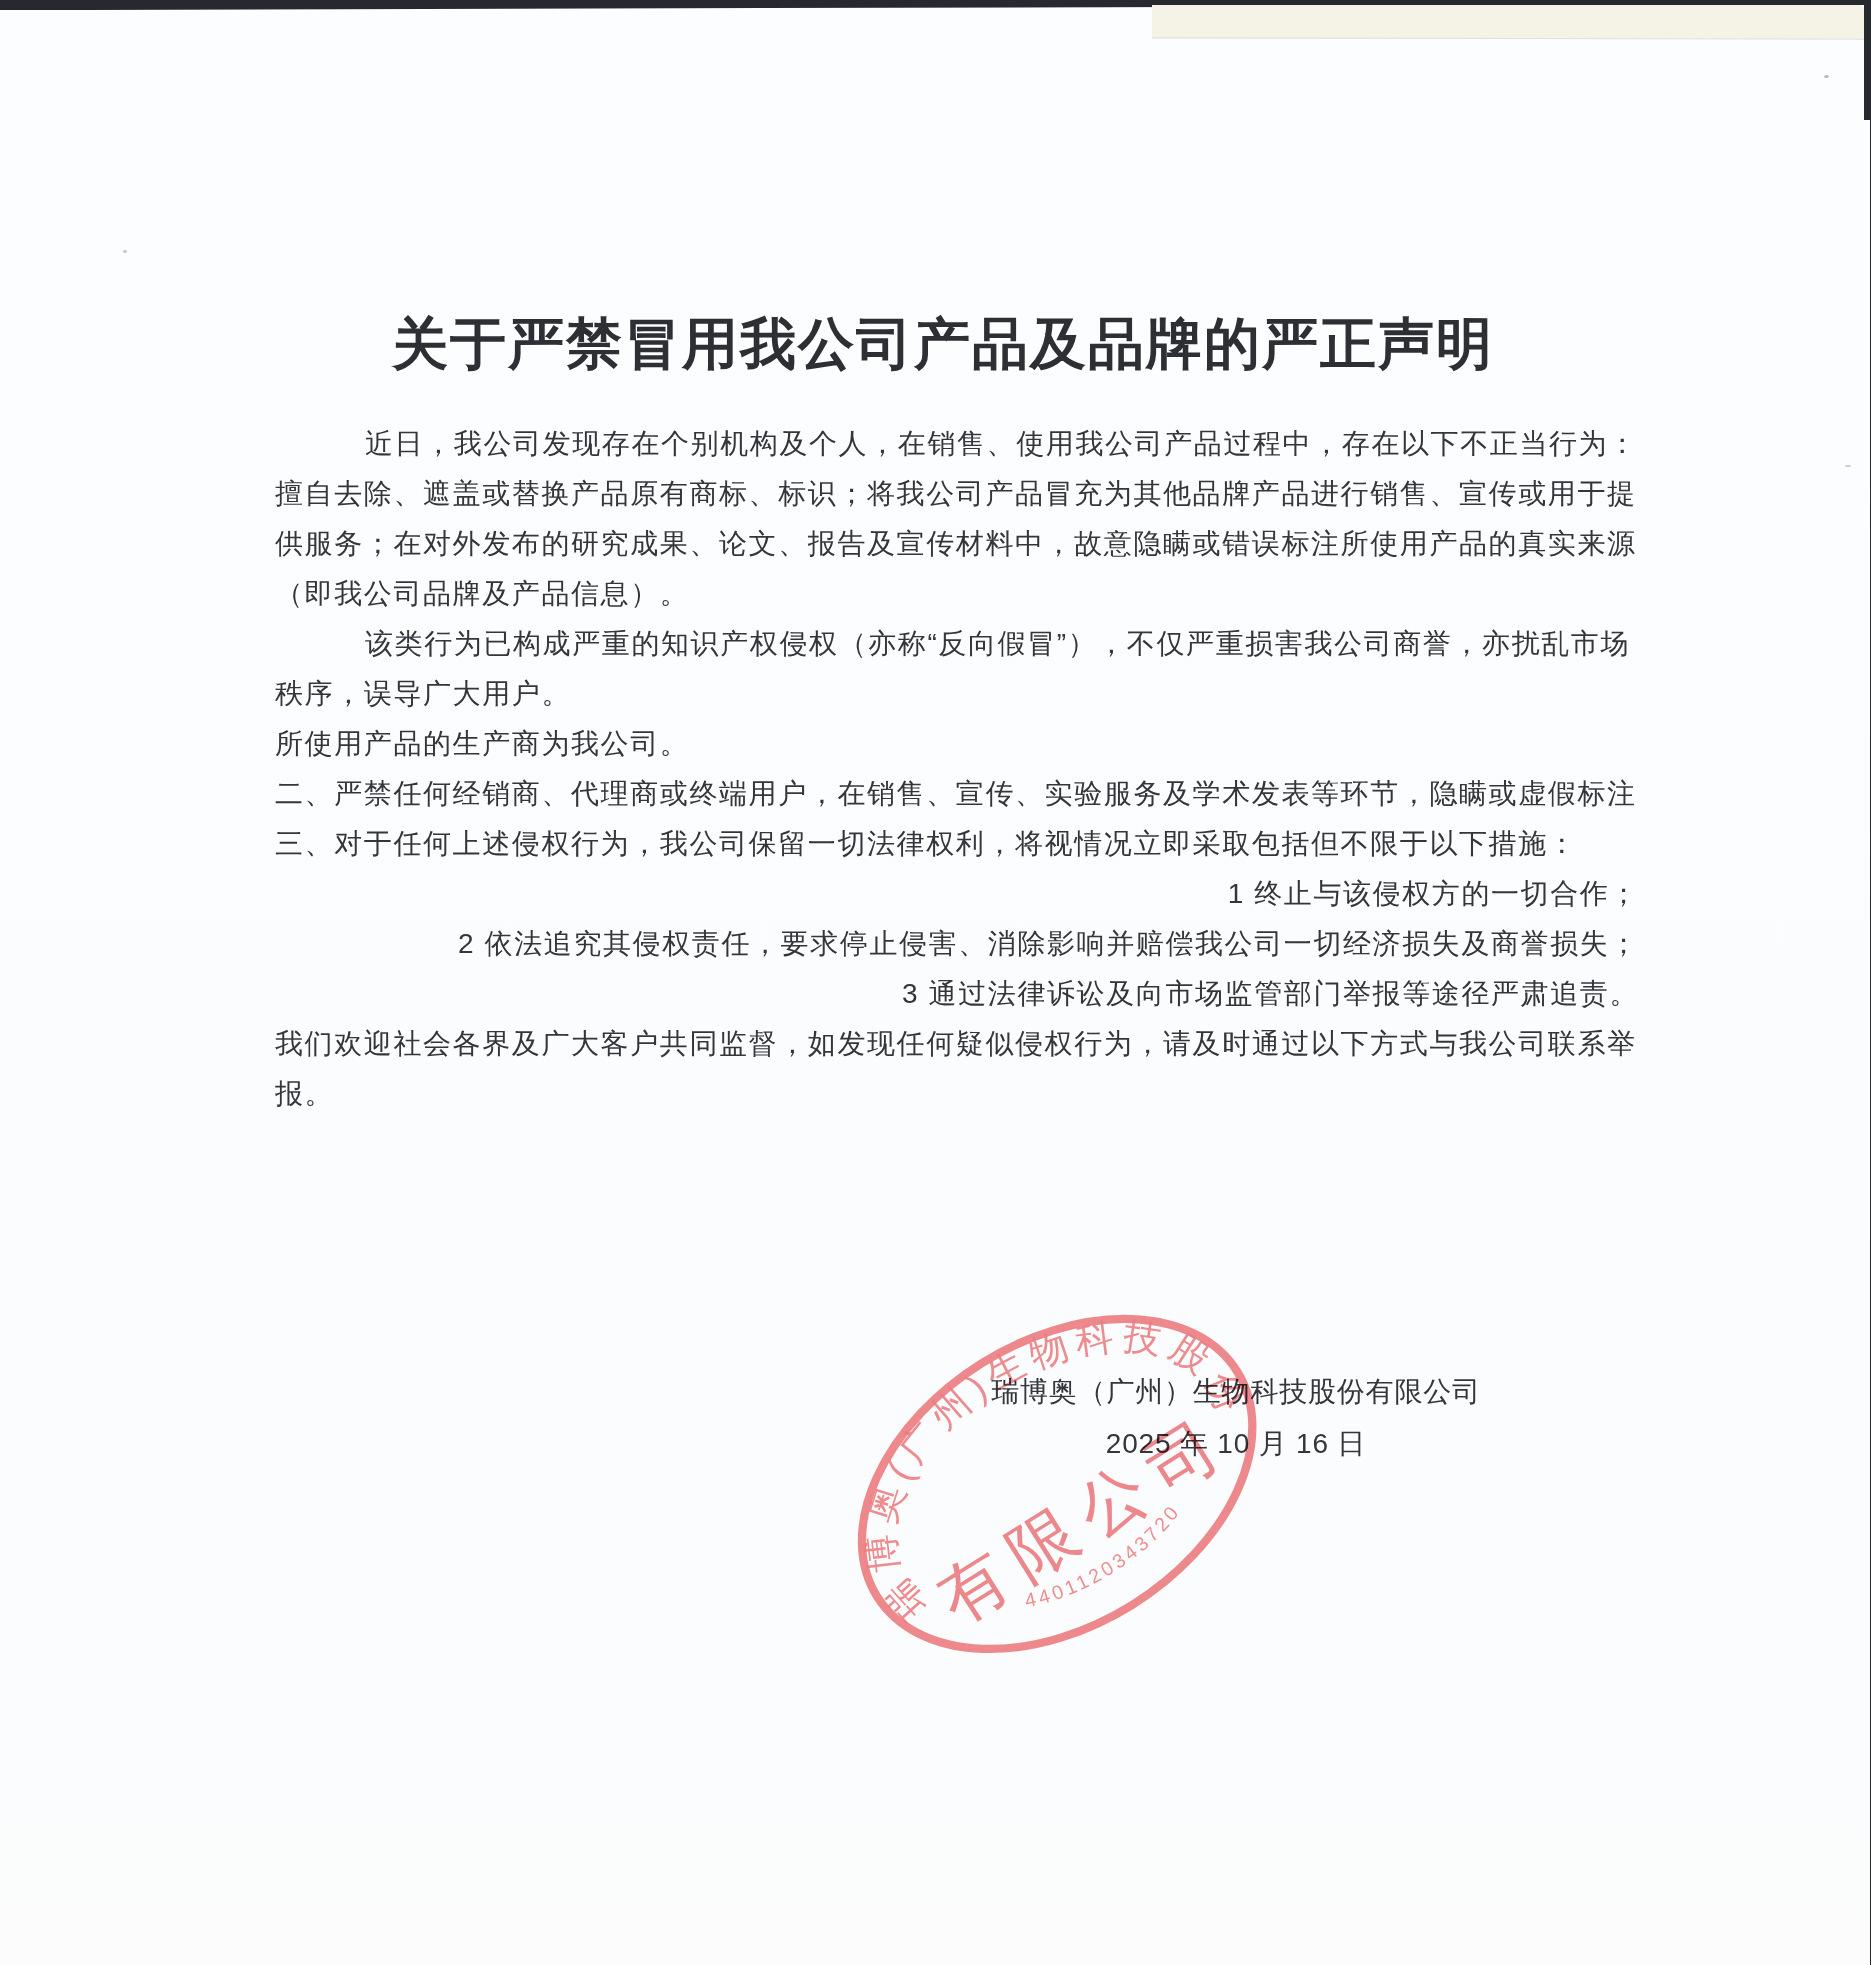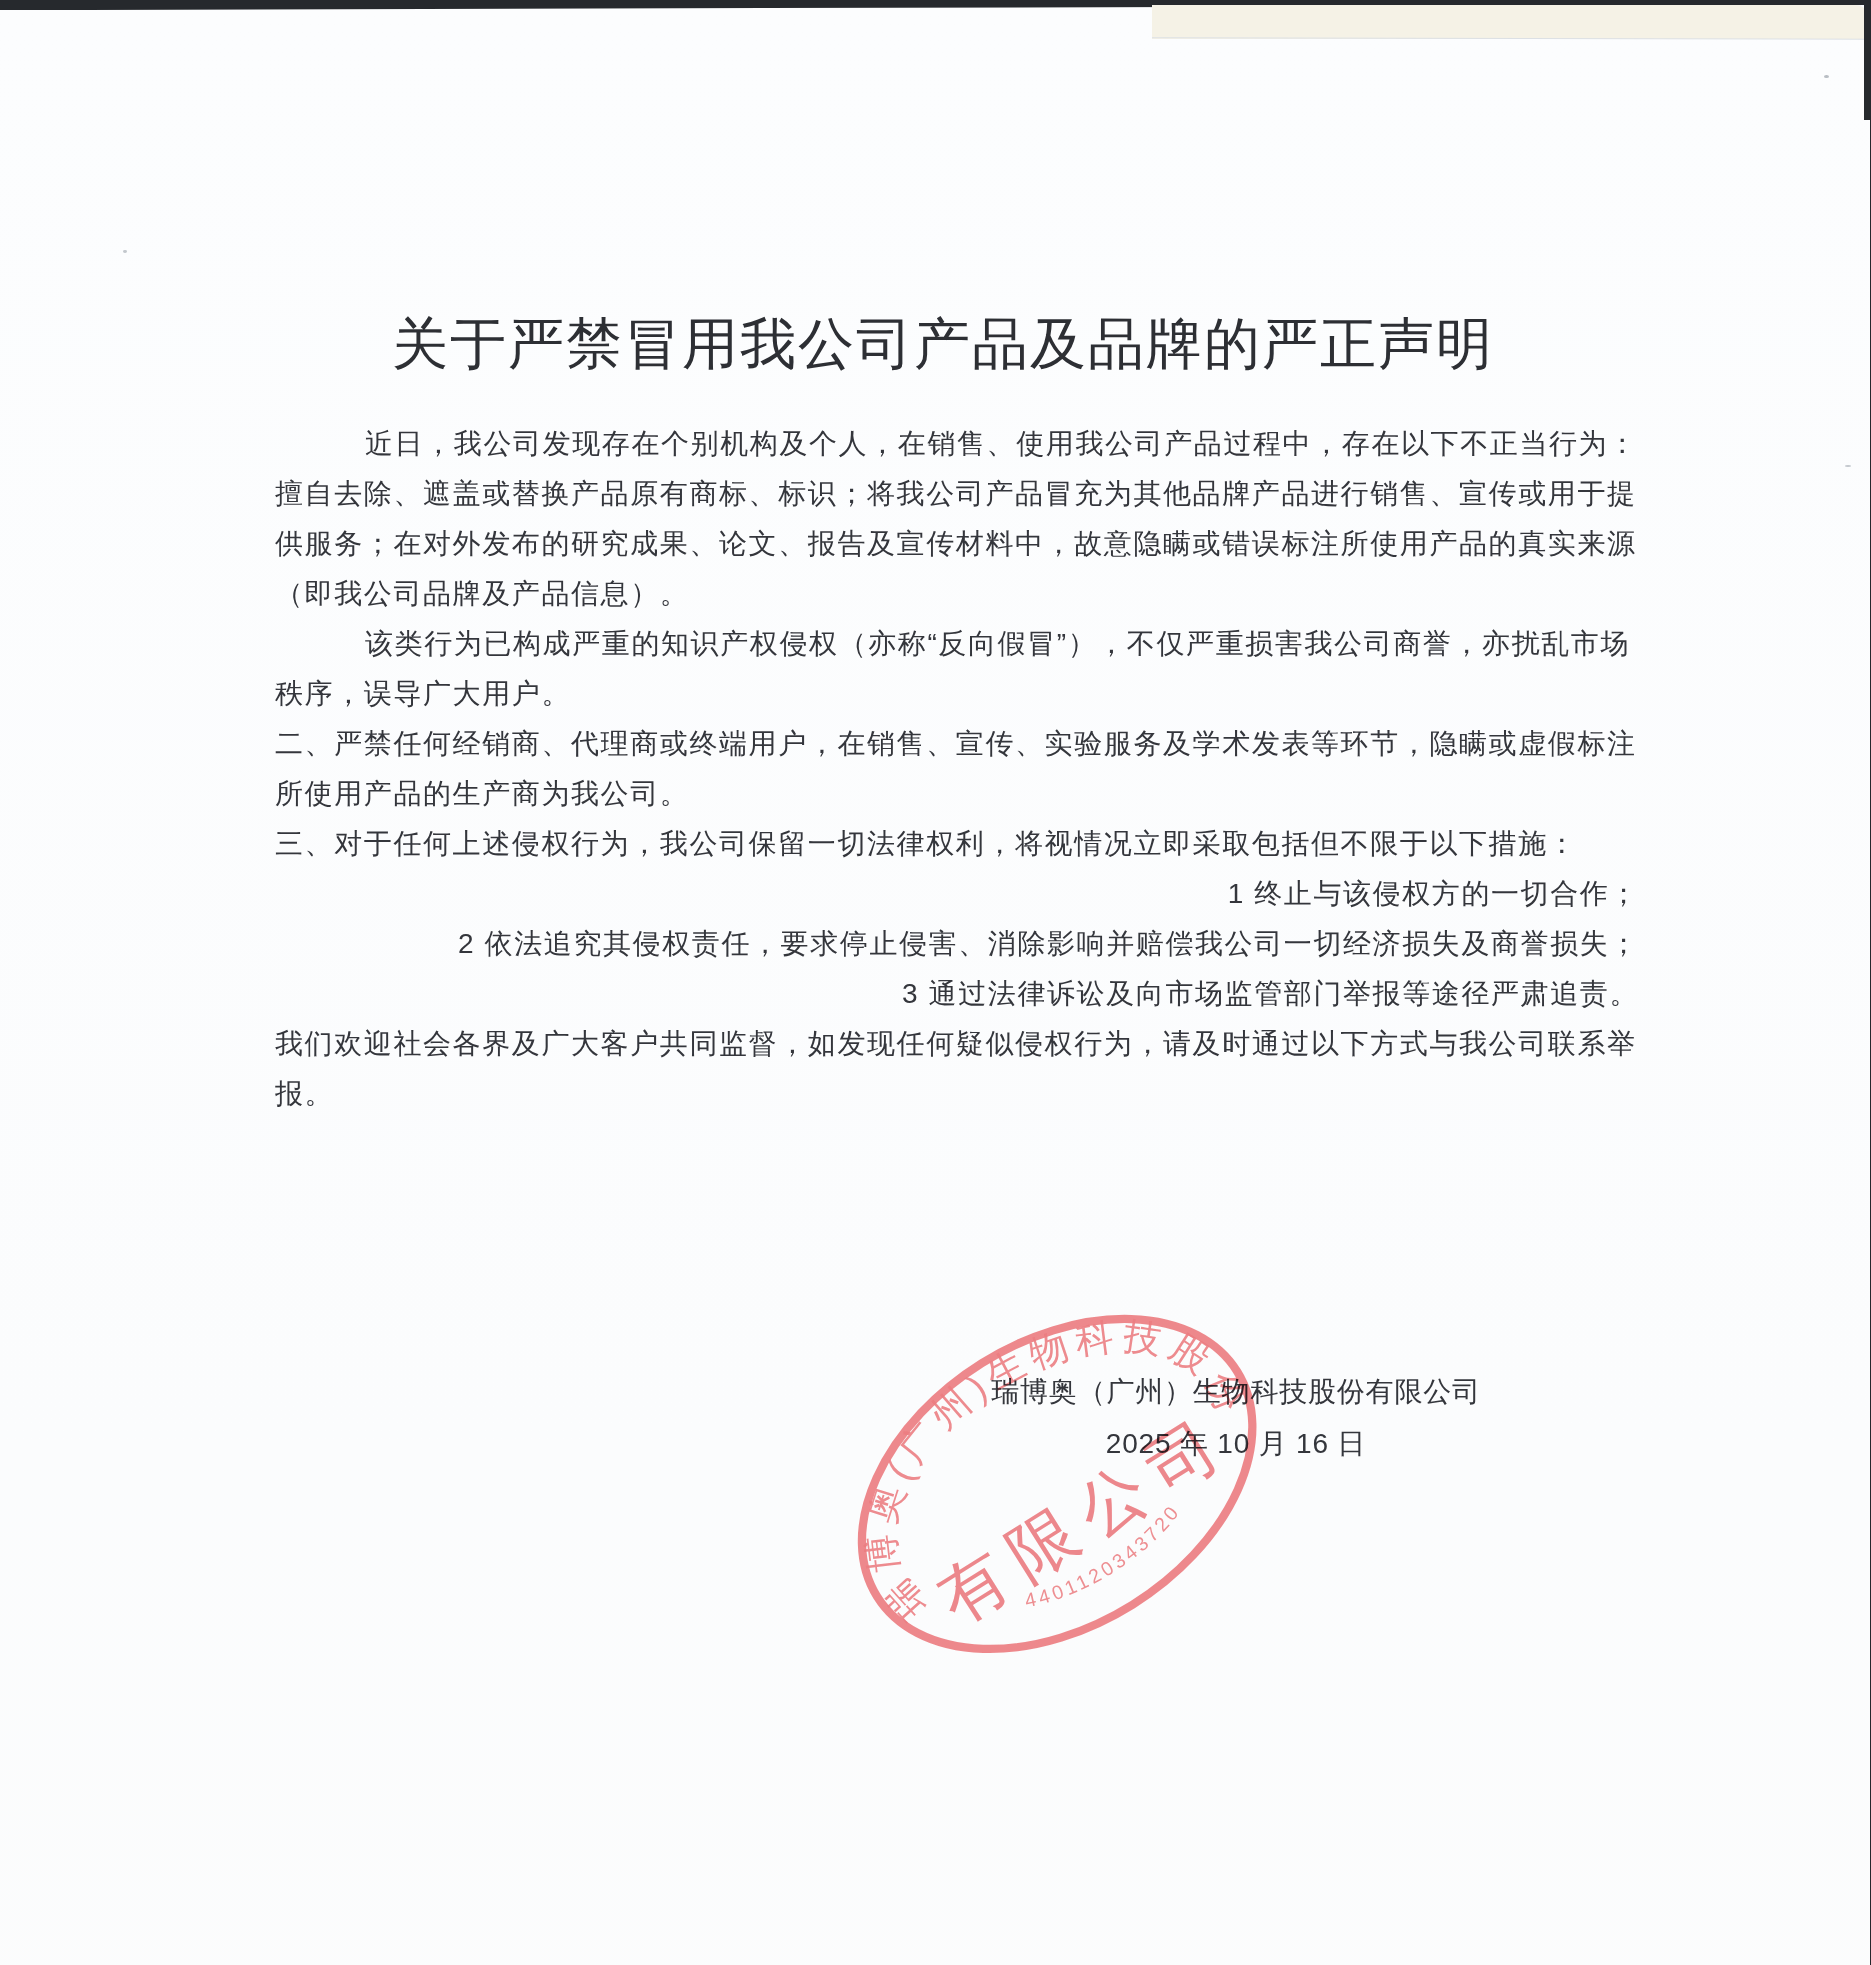--- a/index.html
+++ b/index.html
@@ -34,21 +34,21 @@
   }
   .speck{position:absolute;background:#c3c8cd;border-radius:50%;}
   .speck.s1{left:123px;top:250px;width:3.5px;height:2.8px;}
   .speck.s2{left:1824px;top:75px;width:4.7px;height:3.1px;background:#b9bec4;}
   .speck.s3{left:1845px;top:465px;width:6.3px;height:1.6px;}
 
   
   .doc-title{
     position:absolute;left:259px;top:307px;width:1368px;
     text-align:center;
-    font-size:56px;font-weight:400;letter-spacing:2px;
+    font-size:56px;font-weight:700;letter-spacing:2px;
     color:#2d2f34;white-space:nowrap;
   }
   .doc-body{
     position:absolute;left:275px;top:419px;width:1364px;
     font-size:28px;letter-spacing:1.6px;line-height:50px;
     color:#34363c;
   }
   .doc-line{white-space:nowrap;height:50px;}
   .doc-line.indent-para{padding-left:90px;}
   .doc-line.indent-sub{padding-left:99px;text-align:right;}
@@ -82,22 +82,22 @@
 
   <div class="doc-title">关于严禁冒用我公司产品及品牌的严正声明</div>
 
   <div class="doc-body">
     <div class="doc-line indent-para">近日，我公司发现存在个别机构及个人，在销售、使用我公司产品过程中，存在以下不正当行为：</div>
     <div class="doc-line">擅自去除、遮盖或替换产品原有商标、标识；将我公司产品冒充为其他品牌产品进行销售、宣传或用于提</div>
     <div class="doc-line">供服务；在对外发布的研究成果、论文、报告及宣传材料中，故意隐瞒或错误标注所使用产品的真实来源</div>
     <div class="doc-line">（即我公司品牌及产品信息）。</div>
     <div class="doc-line indent-para">该类行为已构成严重的知识产权侵权（亦称“反向假冒”），不仅严重损害我公司商誉，亦扰乱市场</div>
     <div class="doc-line">秩序，误导广大用户。</div>
+    <div class="doc-line">所使用产品的生产商为我公司。</div>
     <div class="doc-line">二、严禁任何经销商、代理商或终端用户，在销售、宣传、实验服务及学术发表等环节，隐瞒或虚假标注</div>
-    <div class="doc-line">所使用产品的生产商为我公司。</div>
     <div class="doc-line">三、对于任何上述侵权行为，我公司保留一切法律权利，将视情况立即采取包括但不限于以下措施：</div>
     <div class="doc-line indent-sub">1  终止与该侵权方的一切合作；</div>
     <div class="doc-line indent-sub">2  依法追究其侵权责任，要求停止侵害、消除影响并赔偿我公司一切经济损失及商誉损失；</div>
     <div class="doc-line indent-sub">3  通过法律诉讼及向市场监管部门举报等途径严肃追责。</div>
     <div class="doc-line">我们欢迎社会各界及广大客户共同监督，如发现任何疑似侵权行为，请及时通过以下方式与我公司联系举</div>
     <div class="doc-line">报。</div>
   </div>
 
   <div class="signature-block">
     <div class="company-name">瑞博奥（广州）生物科技股份有限公司</div>

